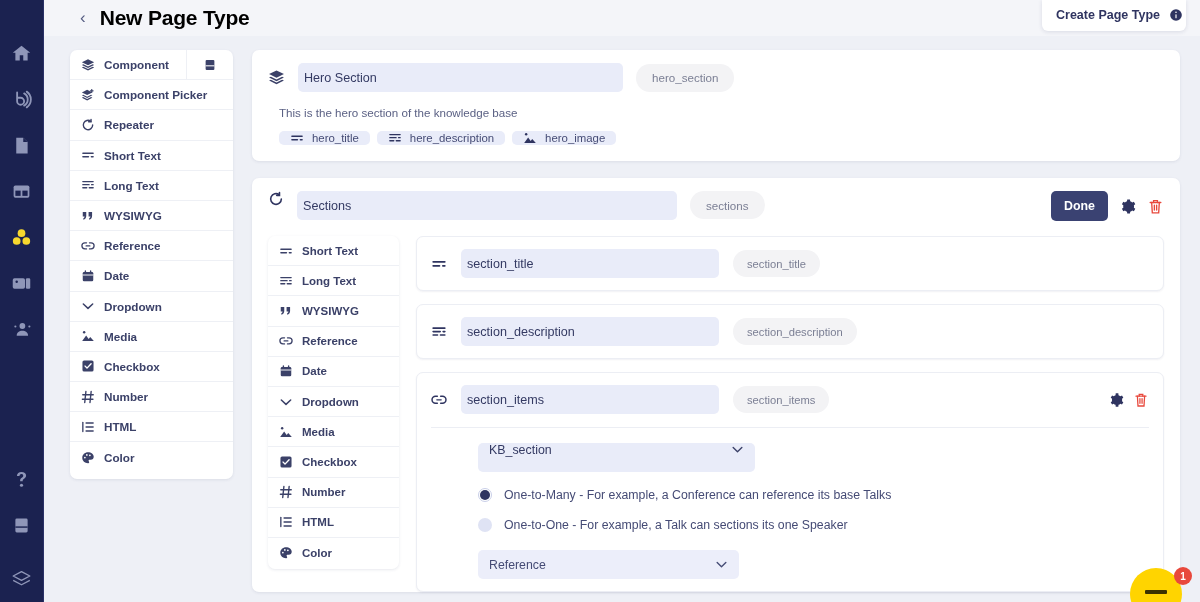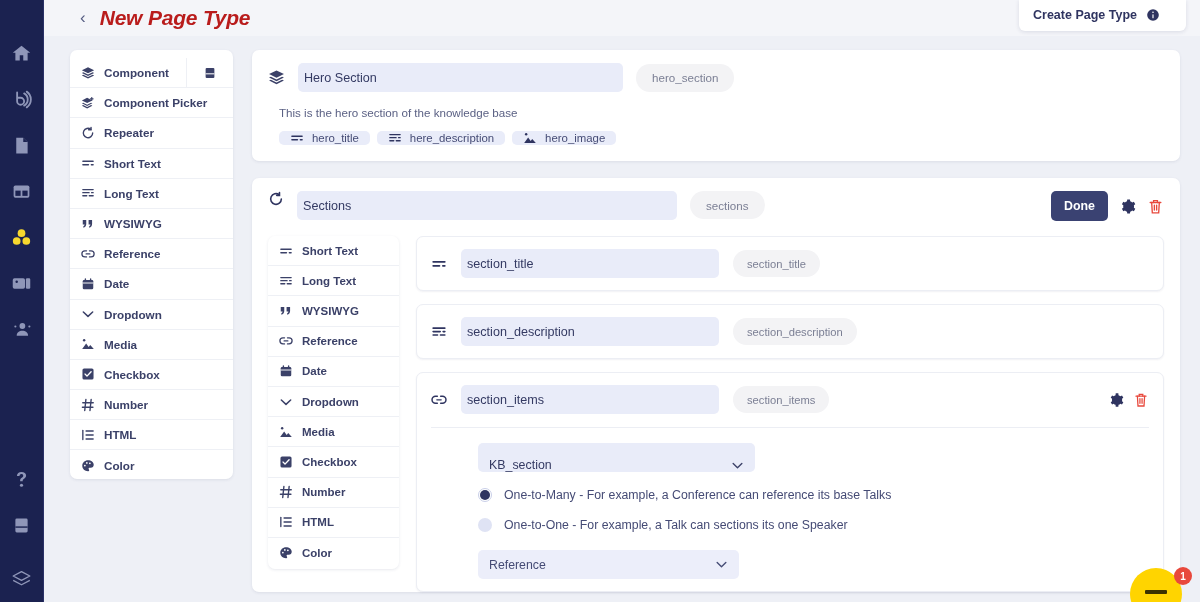--- a/index.html
+++ b/index.html
@@ -43,30 +43,29 @@
     display: flex; align-items: center;
     padding-left: 36px;
     background: #f4f5f9;
   }
   .back-chevron {
     font-size: 17px; color: #555d83; line-height: 1;
     margin-right: 14px; margin-top: -2px;
     font-family: "Liberation Sans", sans-serif;
   }
   .page-title {
-    font-size: 21px; font-weight: bold; color: #b91c1c;
+    font-size: 21px; font-weight: bold; color: #000000;
     letter-spacing: -0.2px;
-    font-style: italic;
   }
   .create-btn {
     position: absolute; top: 0; right: 14px;
     background: #ffffff;
     border-radius: 0 0 6px 6px;
     box-shadow: 0 1px 4px rgba(40,45,90,0.13);
-    padding: 8px 26px 9px 14px;
+    padding: 8px 3px 9px 14px;
     display: flex; align-items: center; gap: 9px;
     font-size: 12.5px; font-weight: bold; color: #2f3460;
     z-index: 30;
   }
   .create-btn .info-ic { width: 14px; height: 14px; display: block; color: #2f3460; }
 
   .body-area {
     display: flex; gap: 0;
     padding: 14px 0 0 26px;
     height: calc(602px - 36px);
@@ -84,21 +83,21 @@
   .pal-row {
     height: 30.2px;
     display: flex; align-items: center;
     padding-left: 11px;
     border-bottom: 1px solid #eef0f5;
     font-size: 11.7px; font-weight: bold; color: #3b4168;
     gap: 9px;
     white-space: nowrap;
   }
   .pal-row:last-child { border-bottom: none; }
-  .pal-row.first { position: relative; padding-right: 0; margin-top: 8px; }
+  .pal-row.first { position: relative; padding-right: 0; }
   .pal-row .ic { width: 14px; height: 14px; flex: 0 0 14px; color: #3b4168; display: flex; align-items: center; justify-content: center; }
   .pal-row .ic svg { width: 14px; height: 14px; display: block; }
   .pal-book {
     margin-left: auto; width: 47px; height: 30px;
     border-left: 1px solid #eef0f5;
     display: flex; align-items: center; justify-content: center;
   }
   .pal-book svg { width: 14px; height: 14px; color: #3b4168; }
 
   
@@ -194,21 +193,21 @@
   .field-head .acts { margin-left: auto; display: flex; align-items: center; gap: 9px; }
   .field-head .acts .icon-btn { width: 16px; height: 16px; }
   .field-head .acts .icon-btn svg { width: 16px; height: 16px; }
 
   .field-divider { height: 1px; background: #eceef4; margin: 13px 0 0 0; }
 
   .ref-body { padding: 15px 0 0 47px; }
   .select-box {
     background: #e9ecf9; border: none; border-radius: 5px;
     height: 29px; width: 277px; padding: 0 11px;
-    display: flex; align-items: flex-end;
+    display: flex; align-items: flex-start;
     font-size: 12.4px; color: #343a63;
     position: relative;
   }
   .select-box .chev { margin-left: auto; width: 13px; height: 13px; color: #3b4168; }
   .select-box .chev svg { width: 13px; height: 13px; display: block; }
 
   .radio-row { display: flex; align-items: center; gap: 12px; margin-top: 16px; }
   .radio {
     width: 14px; height: 14px; border-radius: 50%;
     background: #dfe3f4; flex: 0 0 14px;

